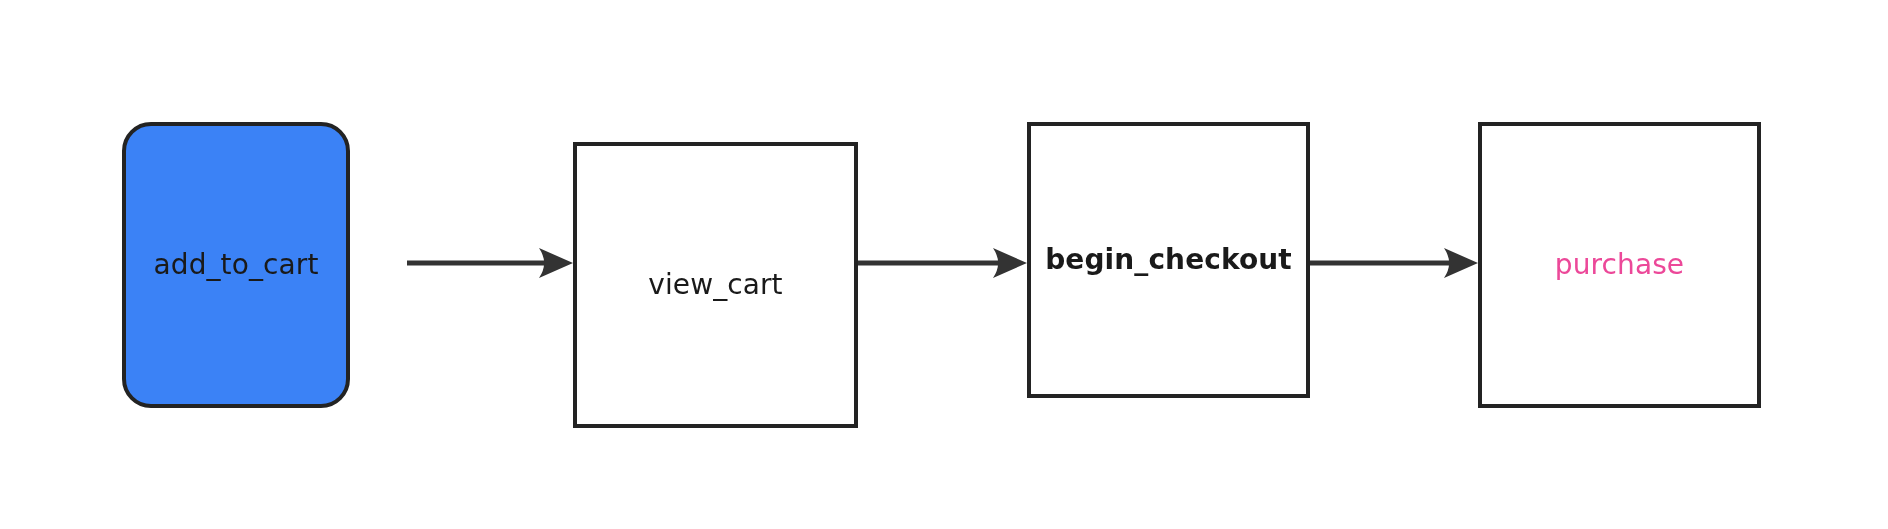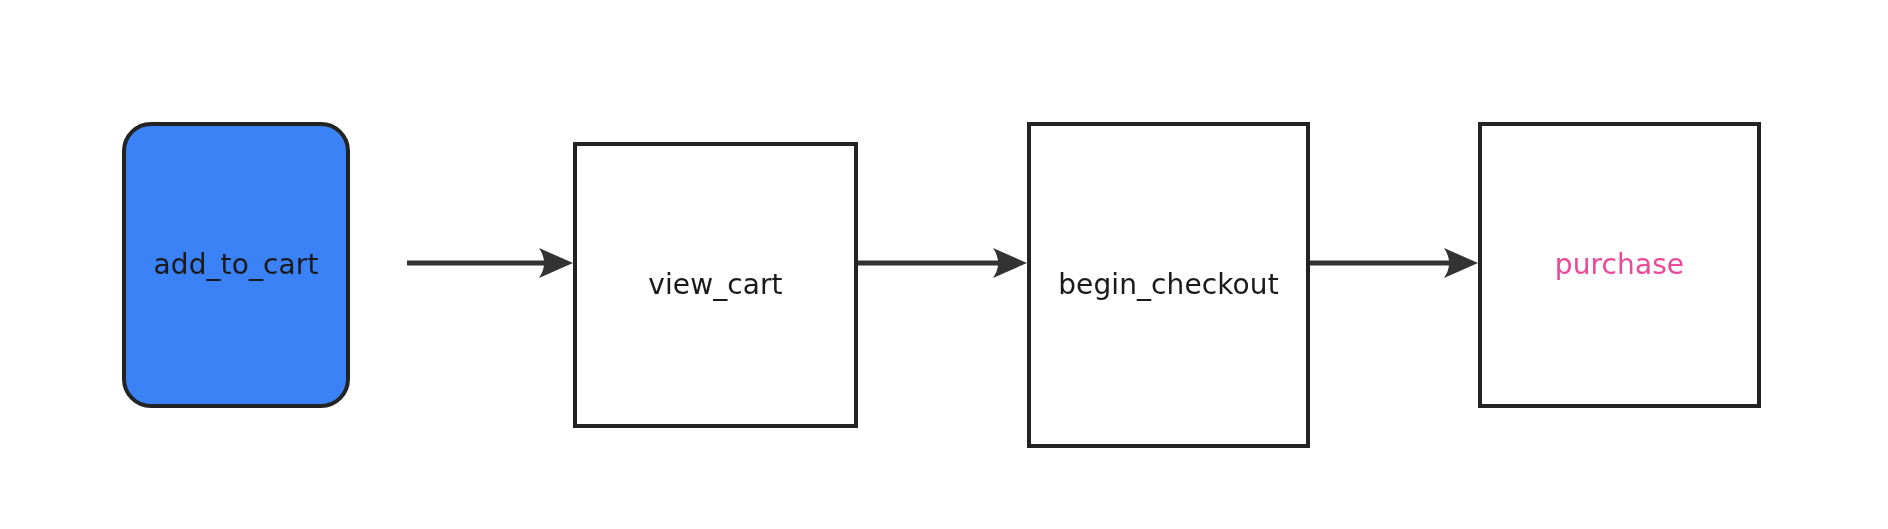--- a/index.html
+++ b/index.html
@@ -50,21 +50,21 @@
 <div id="canvas" style="--bg: #ffffff; width: 1888px; height: 529px;">
 
   <div class="node" style="left: 122px; top: 122px; width: 228px; height: 286px; border-color: rgb(35, 35, 35); background: #3b82f6; border-radius: 29px;">
     <span class="node-label" style="color: rgb(26, 26, 26);">add_to_cart</span>
   </div>
 
   <div class="node" style="left: 573px; top: 122px; width: 285px; height: 286px; border-color: rgb(35, 35, 35); background: rgb(255, 255, 255); margin-top: 20px;">
     <span class="node-label" style="color: rgb(26, 26, 26);">view_cart</span>
   </div>
 
-  <div class="node" style="left: 1027px; top: 122px; width: 283px; height: 326px; border-color: rgb(35, 35, 35); background: rgb(255, 255, 255);">
+  <div class="node" style="left: 1027px; top: 122px; width: 283px; height: 276px; border-color: rgb(35, 35, 35); background: rgb(255, 255, 255); font-weight: bold;">
     <span class="node-label" style="color: rgb(26, 26, 26);">begin_checkout</span>
   </div>
 
   <div class="node" style="left: 1478px; top: 122px; width: 283px; height: 286px; border-color: rgb(35, 35, 35); background: rgb(255, 255, 255);">
     <span class="node-label" style="color: #ec4899;">purchase</span>
   </div>
 
   <div class="edge" style="left: 407px; top: 246px; width: 166px; height: 34px;">
       <svg width="166" height="34" viewBox="0 0 166 34">
         <line x1="0" y1="17" x2="138" y2="17" stroke="#333333" stroke-width="5"></line>

